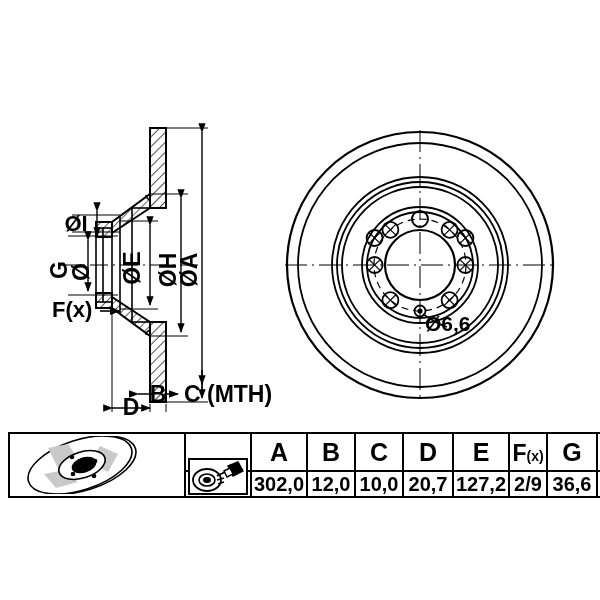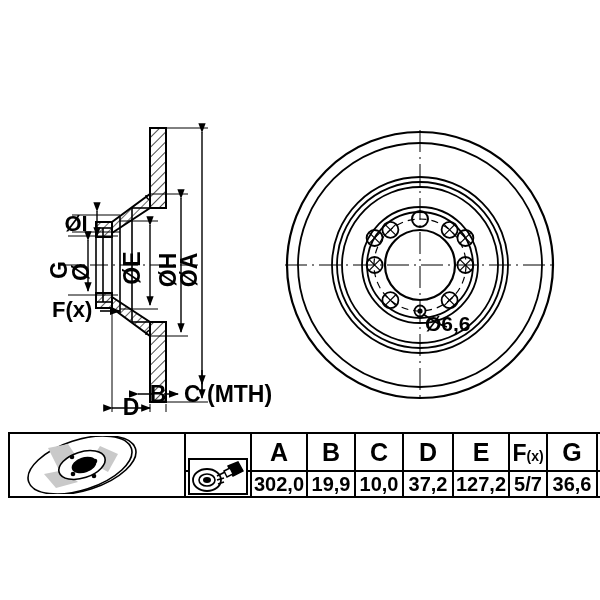--- a/index.html
+++ b/index.html
@@ -332,25 +332,25 @@
               <ellipse cx="17" cy="20" rx="4" ry="3" fill="#000"></ellipse>
               <path d="M 38 6 L 48 2 L 53 11 L 43 16 Z" fill="#000" stroke="#000" stroke-width="1.4"></path>
               <path d="M 34 11 L 40 8 L 43 14 L 37 17 Z" fill="#ffffff" stroke="#000" stroke-width="1.4"></path>
               <line x1="27" y1="16" x2="35" y2="12" stroke="#000" stroke-width="1.6"></line>
               <line x1="27" y1="20" x2="34" y2="18" stroke="#000" stroke-width="1.6"></line>
               <line x1="28" y1="24" x2="34" y2="22" stroke="#000" stroke-width="1.6"></line>
             </svg>
           </div>
         </td>
         <td class="val col-a">302,0</td>
-        <td class="val col-b">19,9</td>
+        <td class="val col-b">12,0</td>
         <td class="val col-c">10,0</td>
-        <td class="val col-d">37,2</td>
+        <td class="val col-d">20,7</td>
         <td class="val col-e">127,2</td>
-        <td class="val col-f">5/7</td>
+        <td class="val col-f">2/9</td>
         <td class="val col-g">36,6</td>
         <td class="val col-h">177,0</td>
 
       </tr>
     </tbody>
       </table>
   </div>
 
 </div>
 

